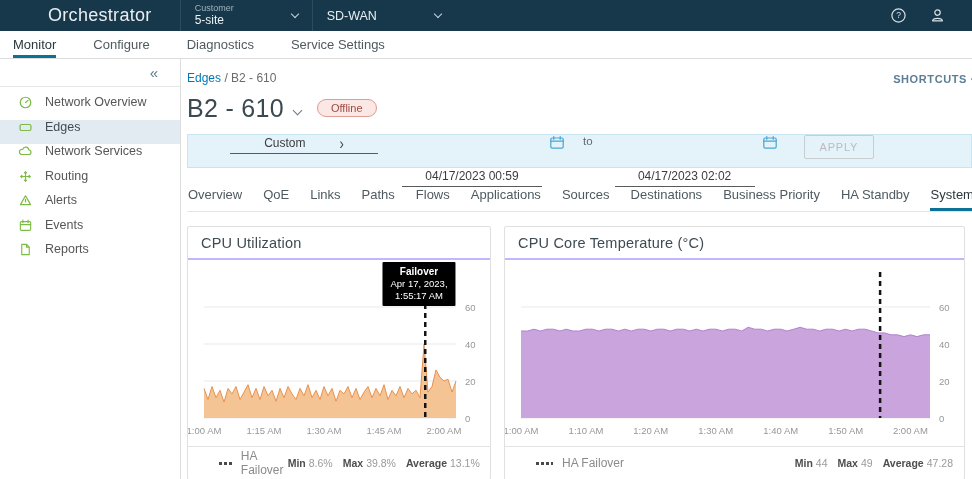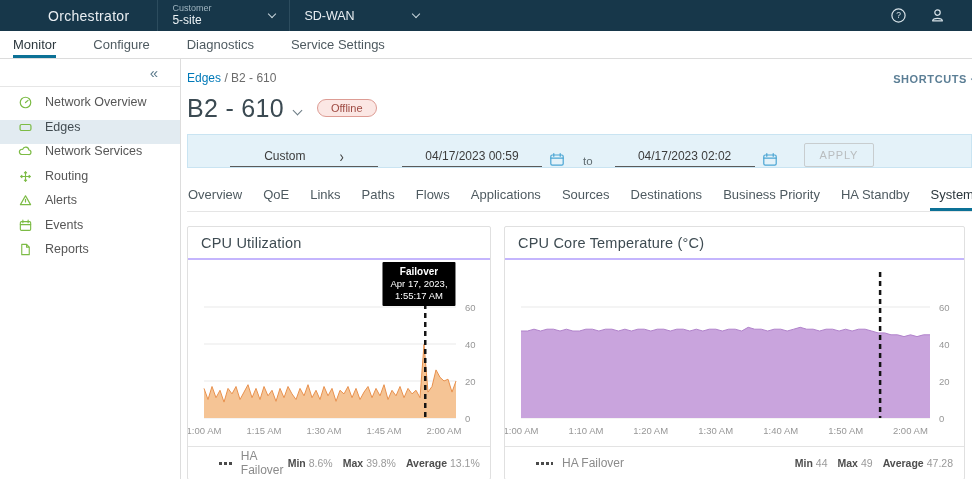--- a/index.html
+++ b/index.html
@@ -3,21 +3,21 @@
 <meta charset="utf-8">
 <style>
   * { box-sizing: border-box; }
   html,body { margin:0; padding:0; }
   body {
     width:972px; height:479px; overflow:hidden; background:#fff;
     font-family:"Liberation Sans", sans-serif; color:#444;
   }
   
   .topbar { height:31px; background:#17374A; color:#E9EEF2; display:flex; align-items:center; }
-  .brand { margin-left:48px; font-size:14px; letter-spacing:.3px; }
+  .brand { margin-left:48px; font-size:18px; letter-spacing:.3px; }
   .tb-div { width:1px; height:31px; background:#2C4C5E; margin:0 0; }
   .tb-block { display:flex; align-items:center; padding:0 14px; height:31px; cursor:pointer; }
   .cust { display:flex; flex-direction:column; justify-content:center; line-height:1.15; }
   .cust-label { font-size:9px; color:#9FB4BF; }
   .cust-value { font-size:12px; color:#ECF2F5; }
   .chev { width:6px; height:6px; border-right:1.5px solid #C8D5DC; border-bottom:1.5px solid #C8D5DC; transform:rotate(45deg); display:inline-block; }
   .tb-block .chev { margin-left:58px; margin-top:-3px; }
   .prod { font-size:12.5px; }
   .tb-right { margin-left:auto; display:flex; align-items:center; gap:22px; padding-right:26px; }
   .tb-icon { width:17px; height:17px; display:block; cursor:pointer; }
@@ -41,21 +41,21 @@
   .content { flex:1; position:relative; overflow:hidden; background:#fff; }
   .breadcrumb { margin:12px 0 0 6px; font-size:12px; color:#6B6B6B; height:15px; }
   .breadcrumb a { color:#0079B8; text-decoration:none; cursor:pointer; }
   .shortcuts { position:absolute; top:14px; right:-6px; font-size:11px; font-weight:bold; letter-spacing:.6px; color:#5B7E95; cursor:pointer; display:flex; align-items:center; gap:5px; }
   .shortcuts .chev { border-color:#5B7E95; }
   .title-row { margin:6px 0 0 6px; height:32px; display:flex; align-items:center; }
   .page-title { font-size:25px; color:#3B4A52; font-weight:400; letter-spacing:.3px; }
   .title-chev { margin:4px 0 0 10px; border-color:#6B7B84; width:7px; height:7px; cursor:pointer; }
   .badge-offline { margin-left:16px; font-size:11px; color:#9E4A42; background:#FBE7E4; border:1px solid #DD9C94; border-radius:9px; padding:2px 13px; }
   
-  .timebar { margin:10px 0 0 6px; height:34px; background:#E4F2F9; border:1px solid #C9E4F2; display:flex; align-items:flex-end; padding-left:42px; font-size:12px; color:#3C3C3C; }
+  .timebar { margin:10px 0 0 6px; height:34px; background:#E4F2F9; border:1px solid #C9E4F2; display:flex; align-items:flex-start; padding-left:42px; font-size:12px; color:#3C3C3C; }
   .tb-field { border-bottom:1px solid #5A5A5A; padding:1px 6px 3px 6px; display:flex; align-items:center; cursor:pointer; }
   .range-field { width:148px; justify-content:center; gap:34px; }
   .range-caret { color:#444; font-size:13px; line-height:1; transform:scaleY(1.2); }
   .date-field { width:140px; justify-content:center;margin-top:33px; }
   .cal-ic { width:16px; height:15px; margin:0 0 0 7px; cursor:pointer; }
   .to-label { margin:0 18px; color:#5F6B70; font-size:11.5px; }
   .date2 { margin-left:4px; }
   .apply-btn { margin-left:26px; font-size:11px; letter-spacing:.8px; color:#B9BDBF; background:transparent; border:1px solid #C8CDCF; border-radius:2px; padding:5px 15px; cursor:default; }
   
   .tabs { margin:8px 0 0 6px; display:flex; gap:19px; border-bottom:1px solid #E5E5E5; }

